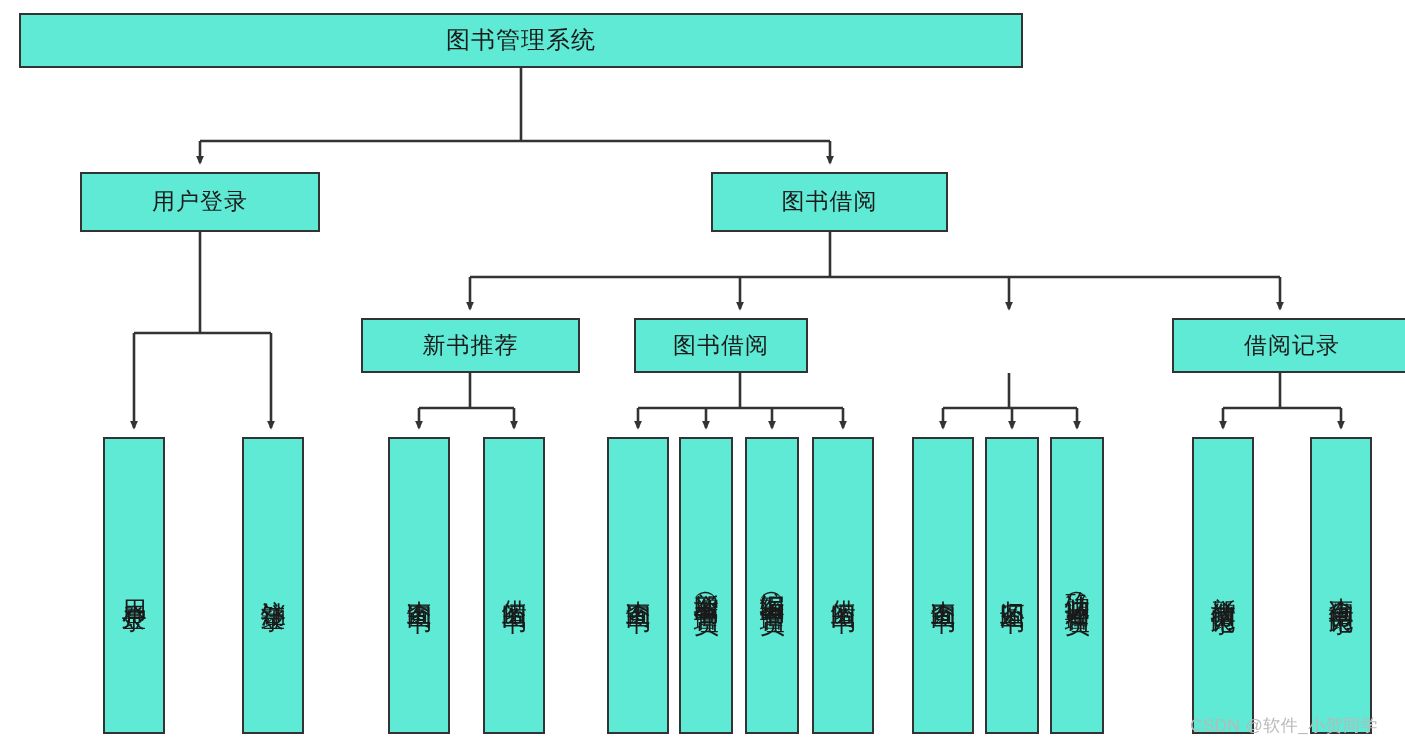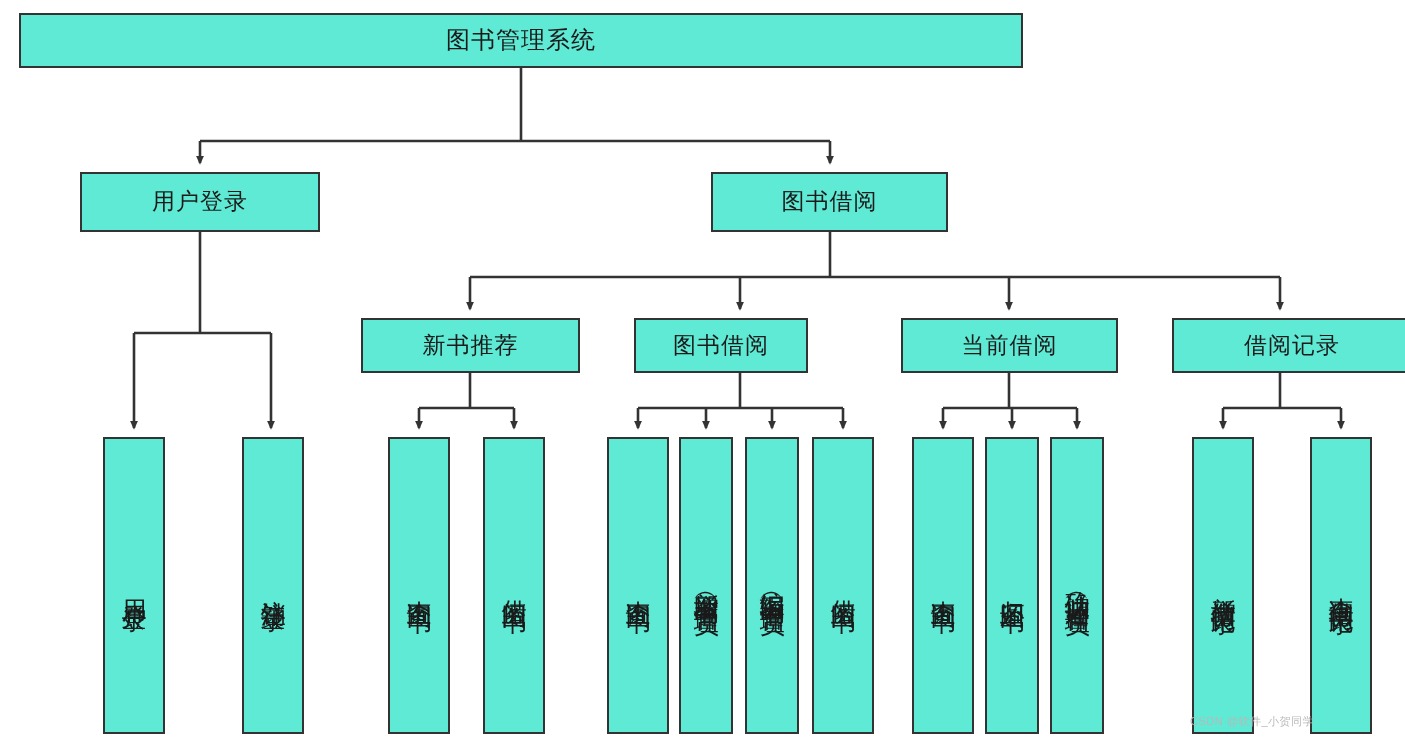--- a/index.html
+++ b/index.html
@@ -47,21 +47,21 @@
     -webkit-writing-mode:vertical-rl;
     font-size:25px;
     line-height:1.18;
     letter-spacing:3px;
     white-space:nowrap;
     text-align:center;
   }
   .watermark{
     position:absolute;
     left:1190px;top:714px;
-    font-size:11px;
+    font-size:17px;
     color:#b9b9b9;
     letter-spacing:0.5px;
     white-space:nowrap;
     font-family:"Liberation Sans","DejaVu Sans",sans-serif;
   }
 </style>
 </head>
 <body>
 
 <div id="canvas">
@@ -126,23 +126,20 @@
   <div class="node h-node" style="left:711px;top:172px;width:237px;height:60px;">
     <span class="lbl">图书借阅</span>
   </div>
 
   <div class="node h-node" style="left:361px;top:318px;width:219px;height:55px;">
     <span class="lbl">新书推荐</span>
   </div>
   <div class="node h-node" style="left:634px;top:318px;width:174px;height:55px;">
     <span class="lbl">图书借阅</span>
   </div>
-  <div class="node h-node" style="left:901px;top:318px;width:217px;height:55px;">
-    <span class="lbl">当前借阅</span>
-  </div>
   <div class="node h-node" style="left:1172px;top:318px;width:240px;height:55px;">
     <span class="lbl">借阅记录</span>
   </div>
 
   <div class="node v-node" style="left:103px;top:437px;width:62px;height:297px;">
     <span class="lbl">用户登录</span>
   </div>
   <div class="node v-node" style="left:242px;top:437px;width:62px;height:297px;">
     <span class="lbl">注销登录</span>
   </div>

